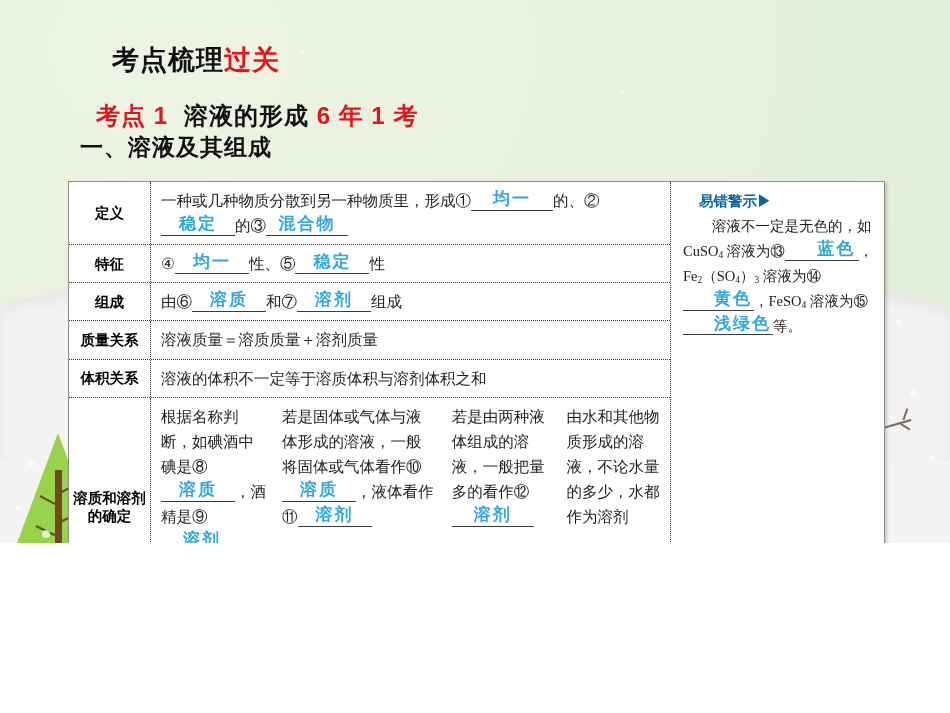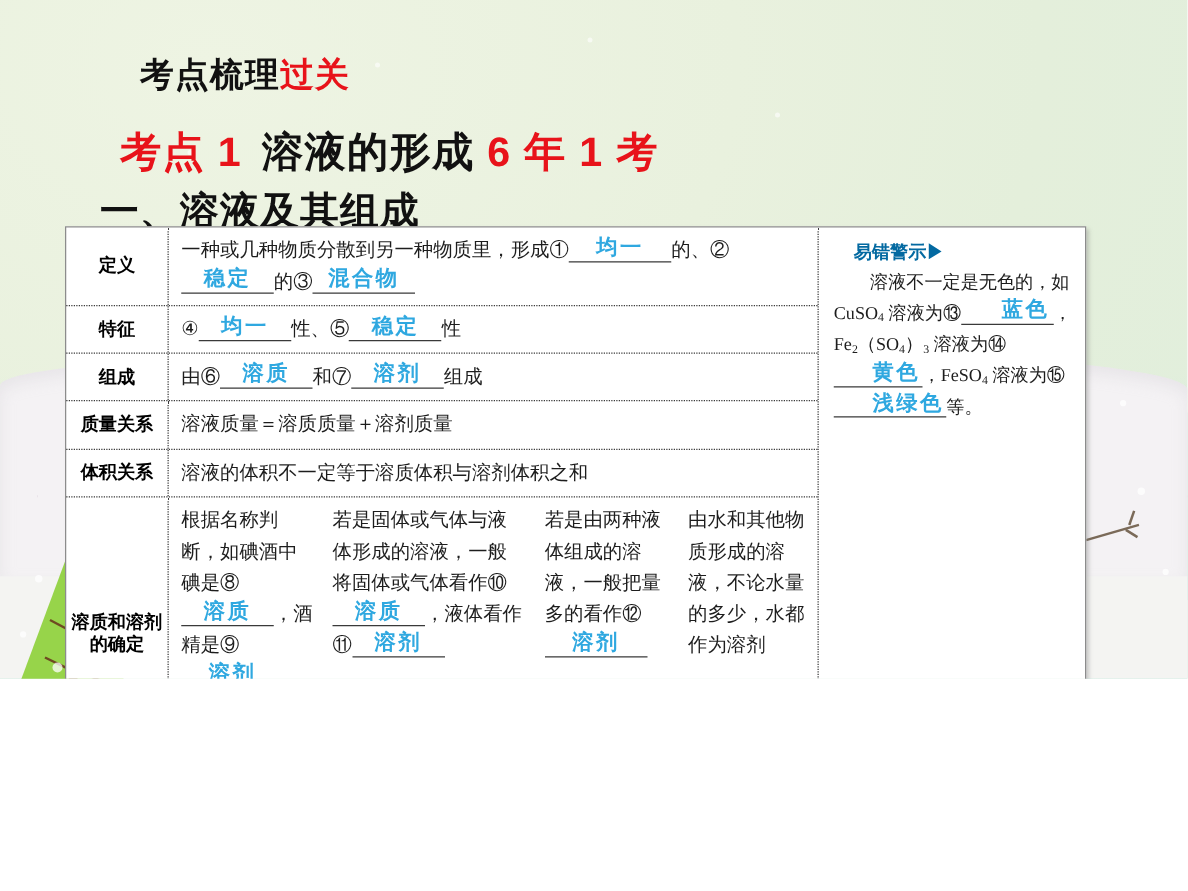--- a/index.html
+++ b/index.html
@@ -95,34 +95,34 @@
   .heading-main {
     position: absolute; left: 112px; top: 42px;
     font-family: "Liberation Sans", sans-serif;
     font-weight: bold; font-size: 27px; color: #111; letter-spacing: 1px;
     white-space: nowrap;
   }
   .heading-main .red { color: #e8131a; }
   .heading-sub {
     position: absolute; left: 96px; top: 100px;
     font-family: "Liberation Sans", sans-serif;
-    font-weight: bold; font-size: 33px; color: #111; letter-spacing: 1px;
+    font-weight: bold; font-size: 24px; color: #111; letter-spacing: 1px;
     white-space: nowrap;
   }
   .heading-sub .red { color: #e8131a; }
   .heading-sub .gap { display: inline-block; width: 16px; }
   .heading-section {
-    position: absolute; left: 80px; top: 148px;
-    font-family: "Liberation Sans", sans-serif;
-    font-weight: bold; font-size: 31px; color: #111; letter-spacing: 1px;
+    position: absolute; left: 80px; top: 132px;
+    font-family: "Liberation Sans", sans-serif;
+    font-weight: bold; font-size: 23px; color: #111; letter-spacing: 1px;
     white-space: nowrap;
   }
   
   .panel {
-    position: absolute; left: 52px; top: 181px;
+    position: absolute; left: 68px; top: 181px;
     width: 817px; height: 436px;
     background: #ffffff;
     border: 1px solid #8c8c8c;
     box-shadow: 2px 2px 3px rgba(120,120,120,.35);
     box-sizing: border-box;
     display: flex;
   }
   .tbl {
     width: 601px; flex: 0 0 601px;
     display: flex; flex-direction: column;

